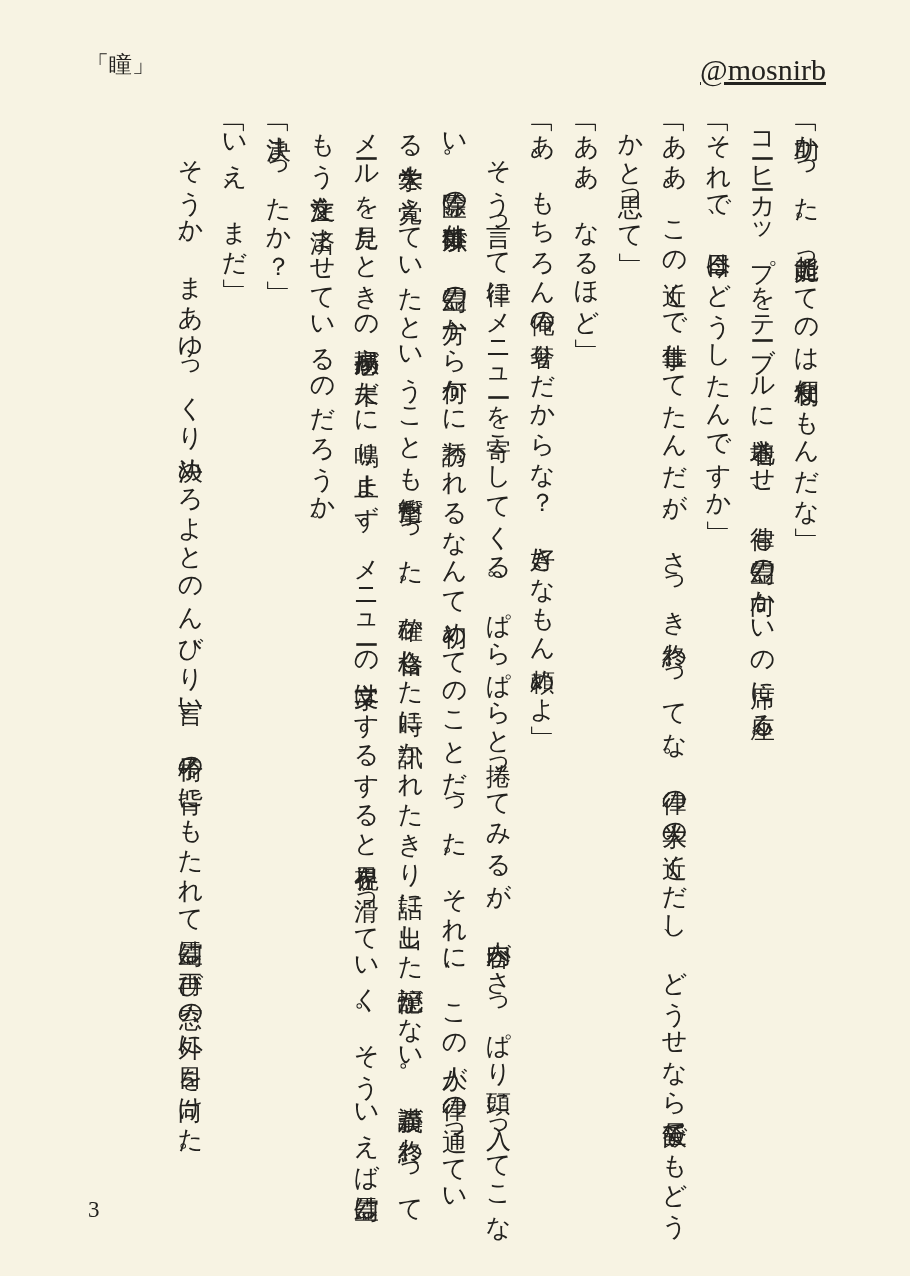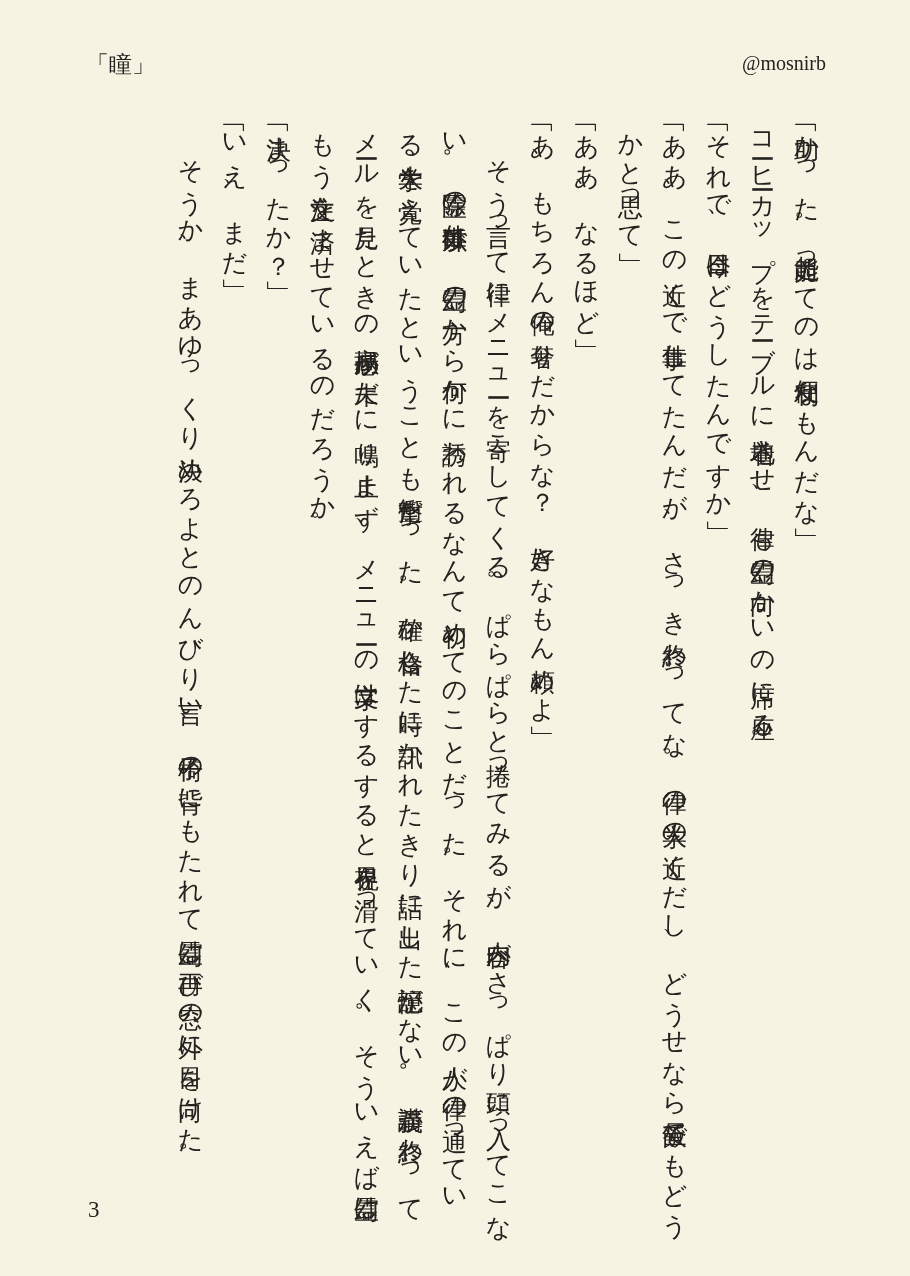--- a/index.html
+++ b/index.html
@@ -23,23 +23,24 @@
     top: 50px;
     left: 86px;
     font-size: 23px;
     line-height: 1.3;
     white-space: nowrap;
   }
   .author-handle {
     position: absolute;
     top: 50px;
     right: 84px;
-    font-size: 20px;
+    font-size: 30px;
     line-height: 1.3;
     white-space: nowrap;
+    text-decoration: underline;
   }
   
   .story {
     position: absolute;
     top: 116px;
     right: 82px;
     width: 752px;
     height: 1112px;
     writing-mode: vertical-rl;
     text-orientation: mixed;

